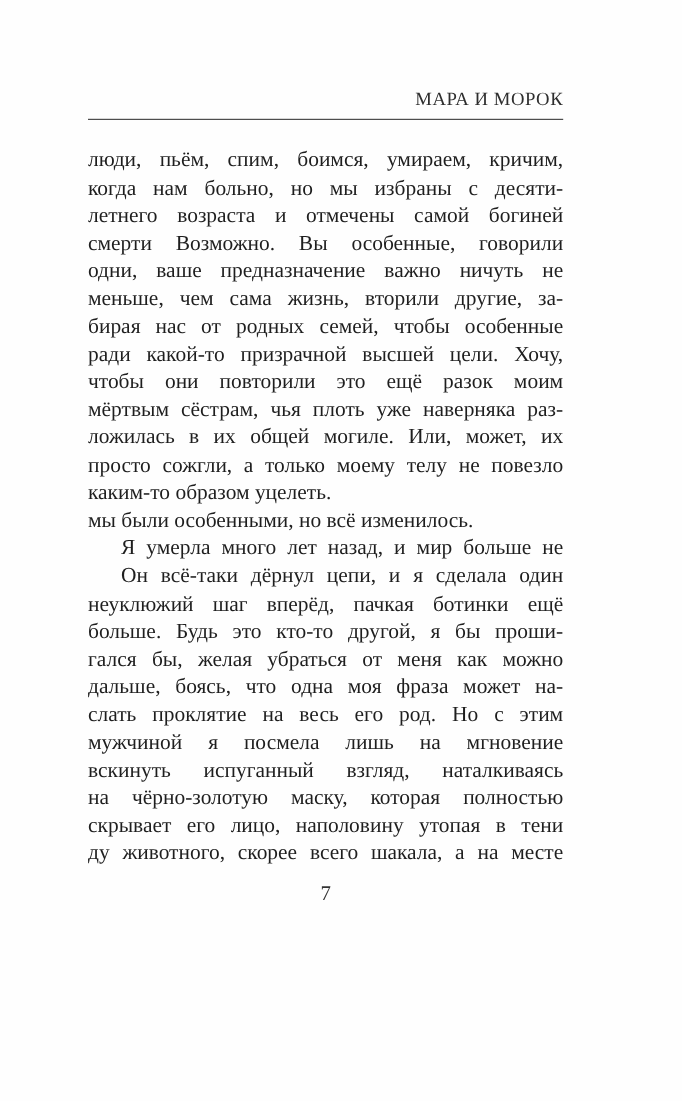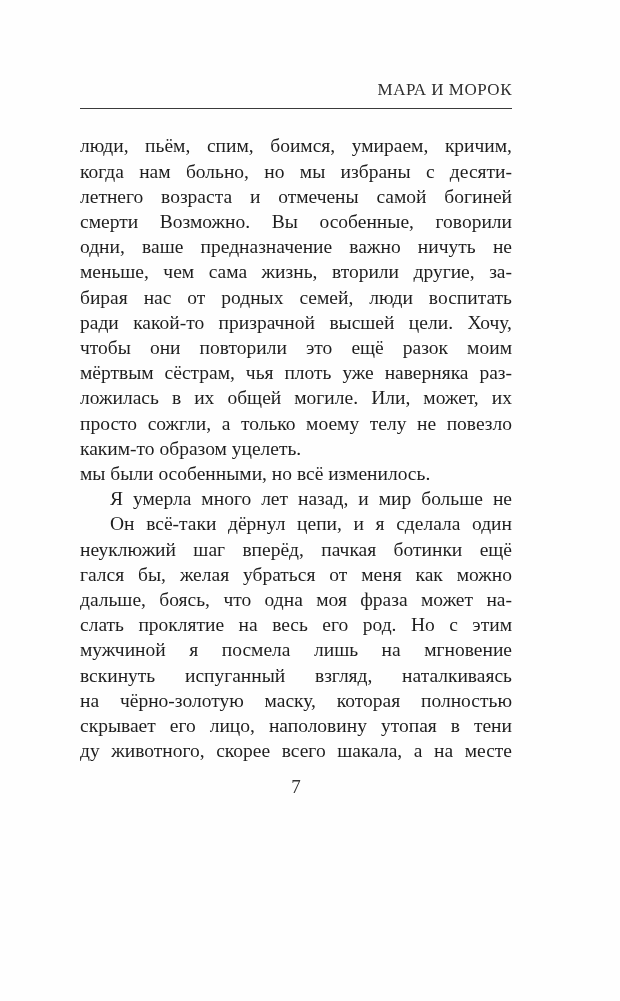--- a/index.html
+++ b/index.html
@@ -66,31 +66,32 @@
   <div class="text-block">
     <div class="running-head">МАРА И МОРОК</div>
     <div class="rule" style="background: rgb(58, 58, 58);"></div>
     <div class="body-text" style="color: rgb(30, 30, 30);">
         <div class="line">люди, пьём, спим, боимся, умираем, кричим,</div>
         <div class="line">когда нам больно, но мы избраны с десяти-</div>
         <div class="line">летнего возраста и отмечены самой богиней</div>
         <div class="line">смерти Возможно. Вы особенные, говорили</div>
         <div class="line">одни, ваше предназначение важно ничуть не</div>
         <div class="line">меньше, чем сама жизнь, вторили другие, за-</div>
-        <div class="line">бирая нас от родных семей, люди воспитать</div>
+        <div class="line">бирая нас от родных семей, чтобы особенные</div>
         <div class="line">ради какой-то призрачной высшей цели. Хочу,</div>
         <div class="line">чтобы они повторили это ещё разок моим</div>
         <div class="line">мёртвым сёстрам, чья плоть уже наверняка раз-</div>
         <div class="line">ложилась в их общей могиле. Или, может, их</div>
         <div class="line">просто сожгли, а только моему телу не повезло</div>
         <div class="line last">каким-то образом уцелеть.</div>
         <div class="line last">мы были особенными, но всё изменилось.</div>
         <div class="line indent">Я умерла много лет назад, и мир больше не</div>
         <div class="line indent">Он всё-таки дёрнул цепи, и я сделала один</div>
         <div class="line">неуклюжий шаг вперёд, пачкая ботинки ещё</div>
+        <div class="line">больше. Будь это кто-то другой, я бы проши-</div>
         <div class="line">гался бы, желая убраться от меня как можно</div>
         <div class="line">дальше, боясь, что одна моя фраза может на-</div>
         <div class="line">слать проклятие на весь его род. Но с этим</div>
         <div class="line">мужчиной я посмела лишь на мгновение</div>
         <div class="line">вскинуть испуганный взгляд, наталкиваясь</div>
         <div class="line">на чёрно-золотую маску, которая полностью</div>
         <div class="line">скрывает его лицо, наполовину утопая в тени</div>
         <div class="line">ду животного, скорее всего шакала, а на месте</div>
       </div>
     <div class="folio">7</div>

